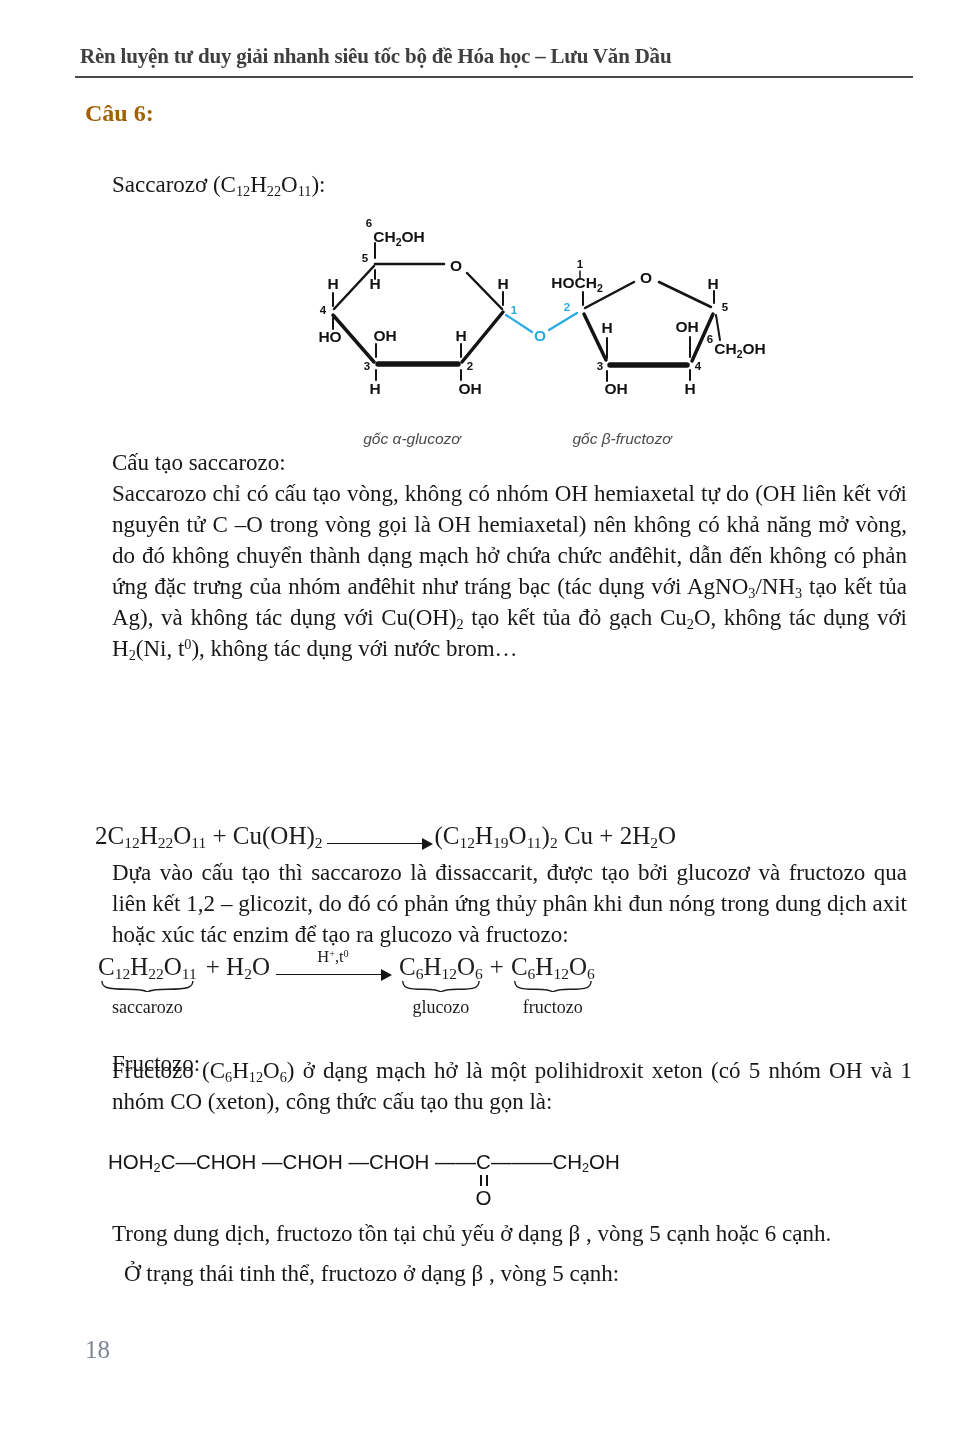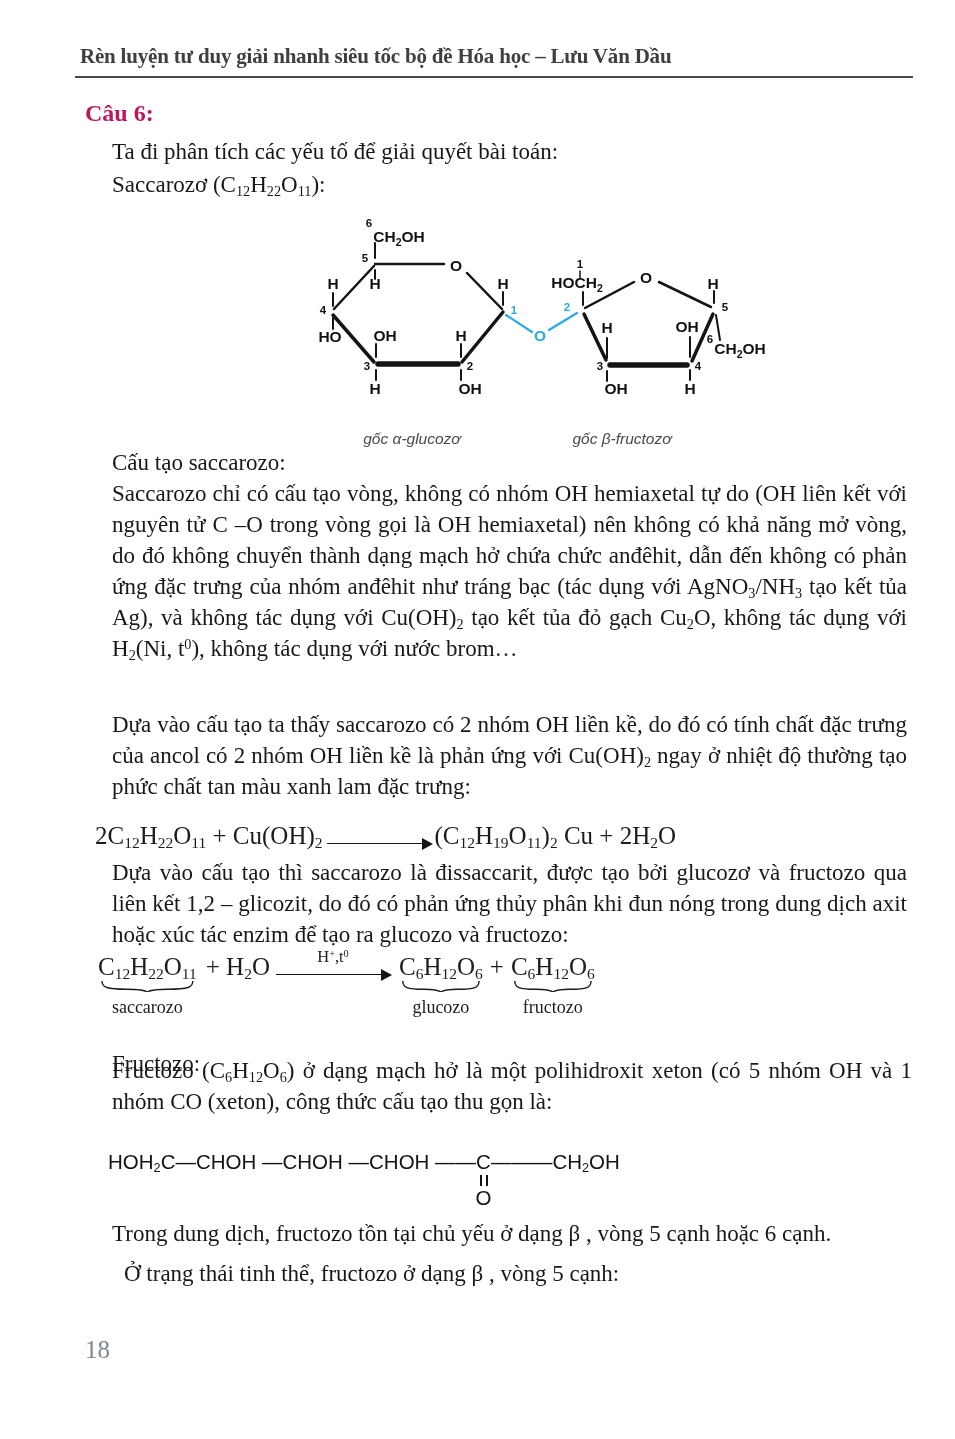--- a/index.html
+++ b/index.html
@@ -3,21 +3,21 @@
 <meta charset="utf-8">
 <style>
   html,body{margin:0;padding:0;background:#ffffff;}
   .page{position:relative;width:955px;height:1439px;background:#fff;overflow:hidden;
         font-family:"Liberation Serif",serif;color:#1c1c1c;padding-left:7px;}
   .abs{position:absolute;}
   
   .hdr{left:75px;top:44px;width:833px;font-weight:bold;font-size:21px;color:#3f3f3f;
        border-bottom:2px solid #4a4a4a;padding:0 0 7px 5px;letter-spacing:-0.2px;}
   
-  .q-label{left:85px;top:100px;font-weight:bold;font-size:24px;color:#be185d;}
+  .q-label{left:85px;top:100px;font-weight:bold;font-size:24px;color:#a16207;}
   .body-txt{font-size:23px;line-height:31px;color:#181818;}
   .just{width:795px;text-align:justify;}
   sub{font-size:0.62em;vertical-align:-0.25em;line-height:0;}
   sup{font-size:0.62em;vertical-align:0.5em;line-height:0;}
   
   .dg-atom{font-family:"Liberation Sans",sans-serif;font-weight:bold;font-size:15.5px;fill:#121212;text-anchor:middle;}
   .dg-num{font-family:"Liberation Sans",sans-serif;font-weight:bold;font-size:11.5px;fill:#121212;text-anchor:middle;}
   .dg-cap{font-family:"Liberation Sans",sans-serif;font-style:italic;font-size:15.5px;fill:#4a4a4a;text-anchor:middle;}
   
   .equation{display:flex;align-items:flex-start;font-size:25px;}
@@ -46,21 +46,20 @@
 <body>
 
 <div class="page">
 
   <div class="abs hdr">
     <span>Rèn luyện tư duy giải nhanh siêu tốc bộ đề Hóa học – Lưu Văn Dầu</span>
   </div>
 
   <div class="abs q-label">Câu 6:</div>
 
-  <div class="abs body-txt" style="left:112px;top:136px;">Ta đi phân tích các yếu tố để giải quyết bài toán:</div>
   <div class="abs body-txt" style="left:112px;top:169px;">Saccarozơ (C<sub>12</sub>H<sub>22</sub>O<sub>11</sub>):</div>
 
   <svg class="abs" style="left:295px;top:212px;" width="485" height="245" viewBox="295 212 485 245">
       <line x1="375" y1="258" x2="375" y2="243" stroke-width="2" stroke="#141414" stroke-linecap="round"></line>
       <line x1="375" y1="264" x2="444" y2="264" stroke-width="2.5" stroke="#141414" stroke-linecap="round"></line>
       <line x1="467" y1="273" x2="502" y2="309" stroke-width="2.5" stroke="#141414" stroke-linecap="round"></line>
       <line x1="503" y1="312" x2="462" y2="362" stroke-width="3.5" stroke="#141414" stroke-linecap="round"></line>
       <line x1="458" y1="364" x2="378" y2="364" stroke-width="5.5" stroke="#141414" stroke-linecap="round"></line>
       <line x1="374" y1="362" x2="333" y2="315" stroke-width="3.5" stroke="#141414" stroke-linecap="round"></line>
       <line x1="334" y1="309" x2="374" y2="266" stroke-width="2.5" stroke="#141414" stroke-linecap="round"></line>
@@ -119,21 +118,20 @@
       <text x="616" y="394" class="dg-atom"><tspan>OH</tspan></text>
       <text x="690" y="394" class="dg-atom"><tspan>H</tspan></text>
       <text x="412" y="444" class="dg-cap"><tspan>gốc α-glucozơ</tspan></text>
       <text x="622" y="444" class="dg-cap"><tspan>gốc β-fructozơ</tspan></text>
     </svg>
 
   <div class="abs body-txt" style="left:112px;top:447px;">Cấu tạo saccarozo:</div>
 
   <div class="abs body-txt just" style="left:112px;top:478px;">Saccarozo chỉ có cấu tạo vòng, không có nhóm OH hemiaxetal tự do (OH liên kết với nguyên tử C –O trong vòng gọi là OH hemiaxetal) nên không có khả năng mở vòng, do đó không chuyển thành dạng mạch hở chứa chức anđêhit, dẫn đến không có phản ứng đặc trưng của nhóm anđêhit như tráng bạc (tác dụng với AgNO<sub>3</sub>/NH<sub>3</sub> tạo kết tủa Ag), và không tác dụng với Cu(OH)<sub>2</sub> tạo kết tủa đỏ gạch Cu<sub>2</sub>O, không tác dụng với H<sub>2</sub>(Ni, t<sup>0</sup>), không tác dụng với nước brom…</div>
 
-  <div class="abs body-txt just" style="left:112px;top:709px;">Dựa vào cấu tạo ta thấy saccarozo có 2 nhóm OH liền kề, do đó có tính chất đặc trưng của ancol có 2 nhóm OH liền kề là phản ứng với Cu(OH)<sub>2</sub> ngay ở nhiệt độ thường tạo phức chất tan màu xanh lam đặc trưng:</div>
 
   <div class="abs equation" style="left:95px;top:818px;">
     <span class="fml">2C<sub>12</sub>H<sub>22</sub>O<sub>11</sub> + Cu(OH)<sub>2</sub></span>
     <span class="rxn-arrow e1">
       <span class="shaft"></span>
       <span class="head"></span>
     </span>
     <span class="fml">(C<sub>12</sub>H<sub>19</sub>O<sub>11</sub>)<sub>2</sub> Cu + 2H<sub>2</sub>O</span>
   </div>
 

